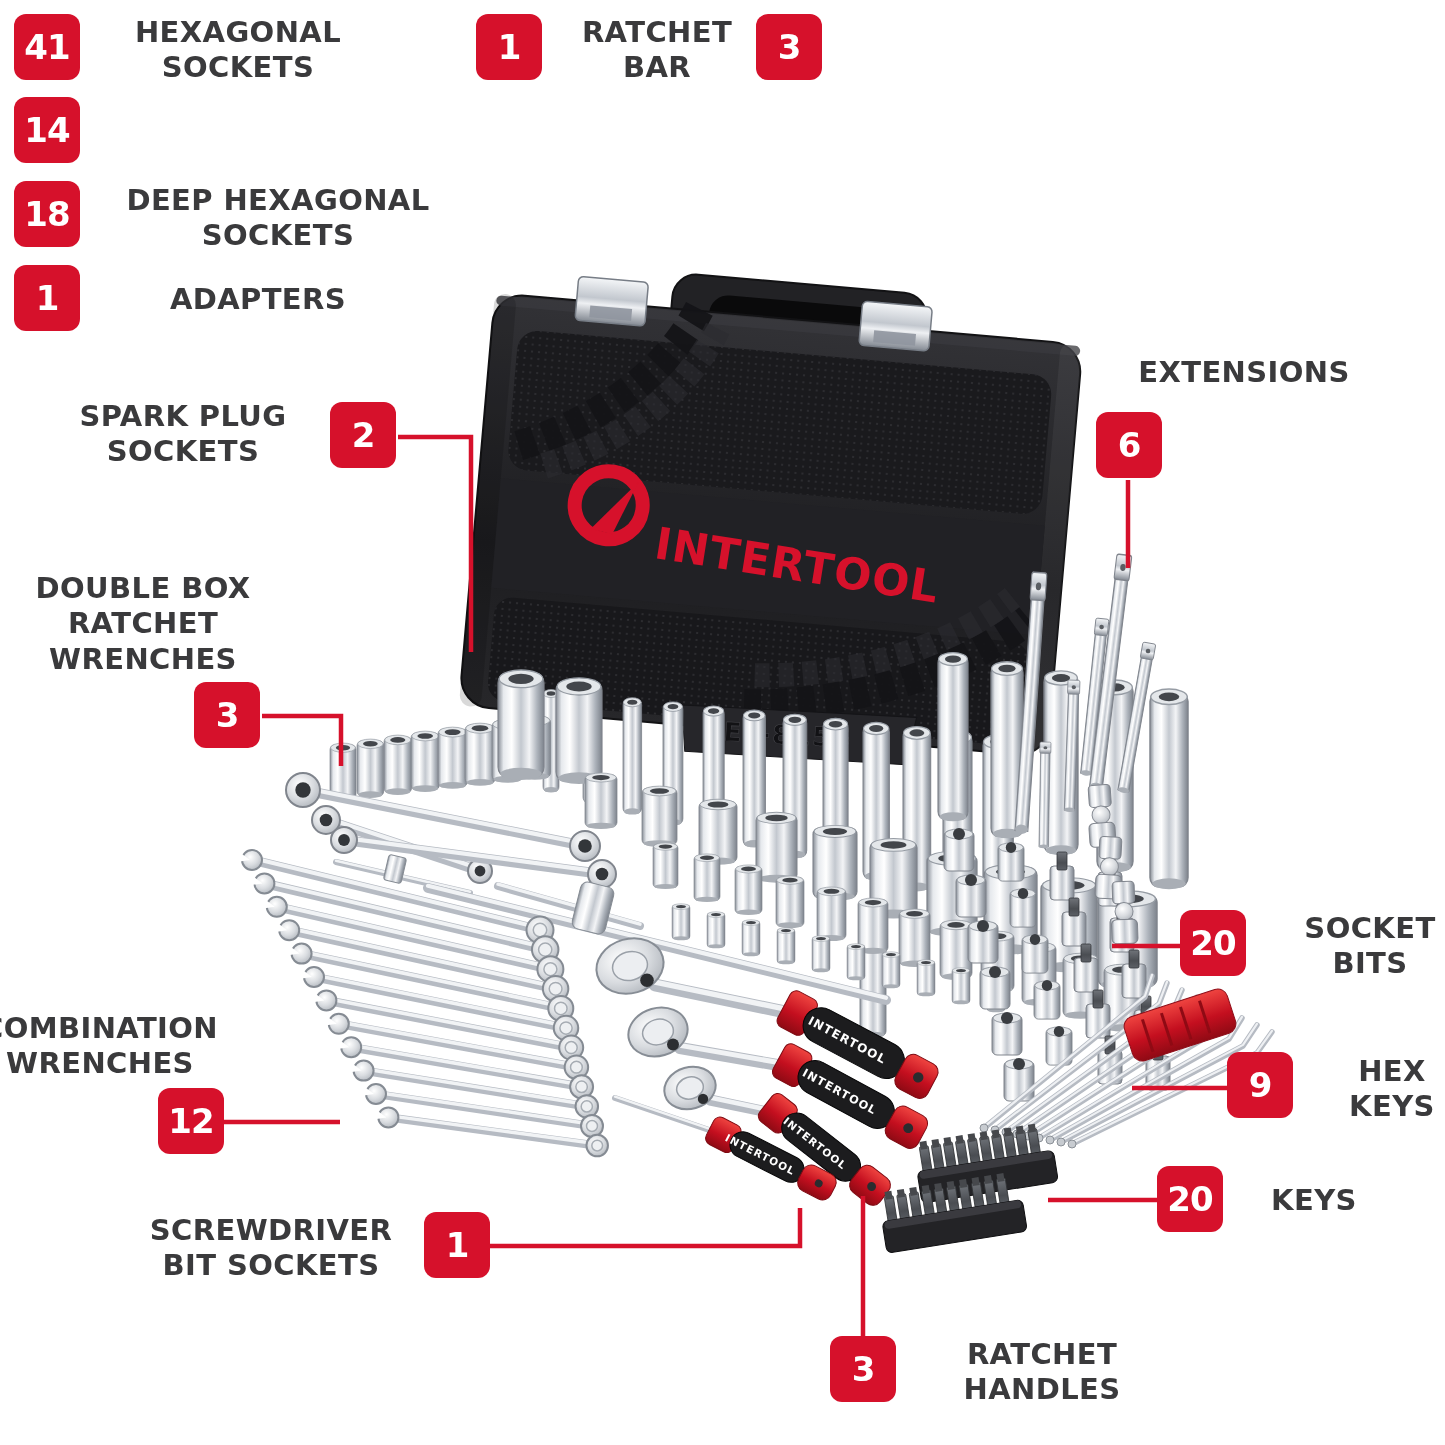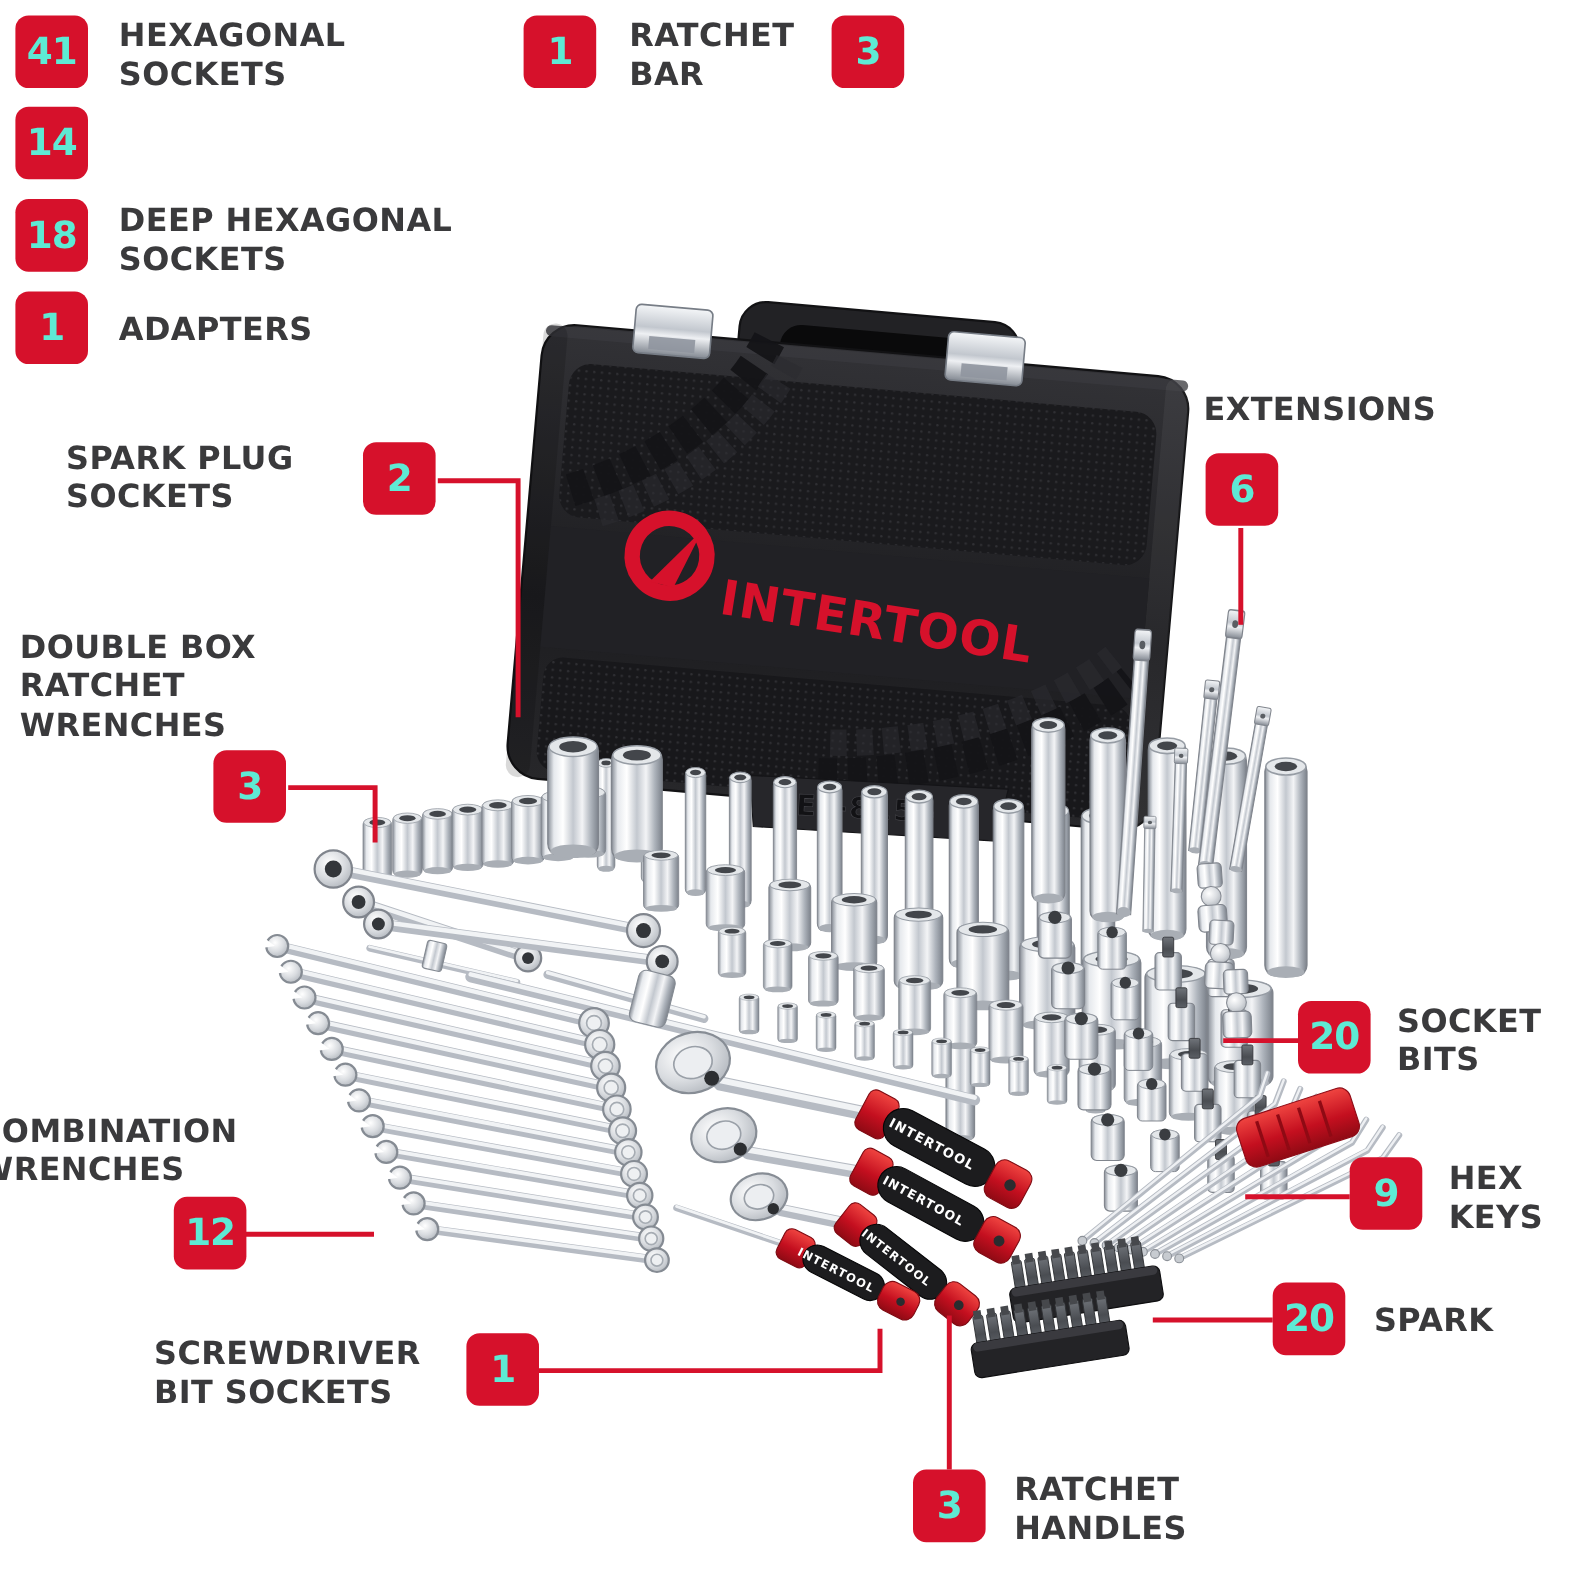--- a/index.html
+++ b/index.html
@@ -1,23 +1,23 @@
 <!DOCTYPE html>
 <html><head>
 <meta charset="utf-8">
 <style>
   html,body{margin:0;padding:0;background:#ffffff;}
   .stage{position:relative;width:1445px;height:1445px;background:#ffffff;overflow:hidden;
          font-family:"DejaVu Sans","Liberation Sans",sans-serif;}
   svg.layer{position:absolute;left:0;top:0;display:block;}
   .badge{position:absolute;width:66px;height:66px;background:#d6112b;border-radius:12px;
-         color:#5eead4;font-weight:bold;font-size:34px;line-height:66px;text-align:center;
+         color:#ffffff;font-weight:bold;font-size:34px;line-height:66px;text-align:center;
          letter-spacing:-1px;}
   .lbl{position:absolute;color:#3a3a3c;font-weight:bold;font-size:29px;line-height:1.22;
-       letter-spacing:.4px;}
+       letter-spacing:.4px;text-align:center;}
   .r{}
 </style>
 </head>
 <body>
 
 <div class="stage">
 
   <svg class="layer" width="1445" height="1445" viewBox="0 0 1445 1445">
     <defs>
       <linearGradient id="chV" x1="0" y1="0" x2="1" y2="0">
@@ -480,15 +480,15 @@
   <div class="lbl" style="left:108px;top:183px;width:340px">DEEP HEXAGONAL SOCKETS</div>
   <div class="lbl" style="left:108px;top:282px;width:300px">ADAPTERS</div>
   <div class="lbl" style="left:572px;top:15px;width:170px">RATCHET BAR</div>
   <div class="lbl r" style="left:60px;top:399px;width:246px">SPARK PLUG SOCKETS</div>
   <div class="lbl r" style="left:18px;top:571px;width:250px">DOUBLE BOX RATCHET WRENCHES</div>
   <div class="lbl" style="left:1094px;top:355px;width:300px">EXTENSIONS</div>
   <div class="lbl" style="left:1270px;top:911px;width:200px">SOCKET BITS</div>
   <div class="lbl r" style="left:-20px;top:1011px;width:240px">COMBINATION WRENCHES</div>
   <div class="lbl" style="left:1317px;top:1054px;width:150px">HEX KEYS</div>
   <div class="lbl r" style="left:140px;top:1213px;width:262px">SCREWDRIVER BIT SOCKETS</div>
-  <div class="lbl" style="left:1249px;top:1183px;width:130px">SPARK</div>
+  <div class="lbl" style="left:1249px;top:1183px;width:130px">KEYS</div>
   <div class="lbl" style="left:922px;top:1337px;width:240px">RATCHET HANDLES</div>
 </div>
 
 </body></html>

